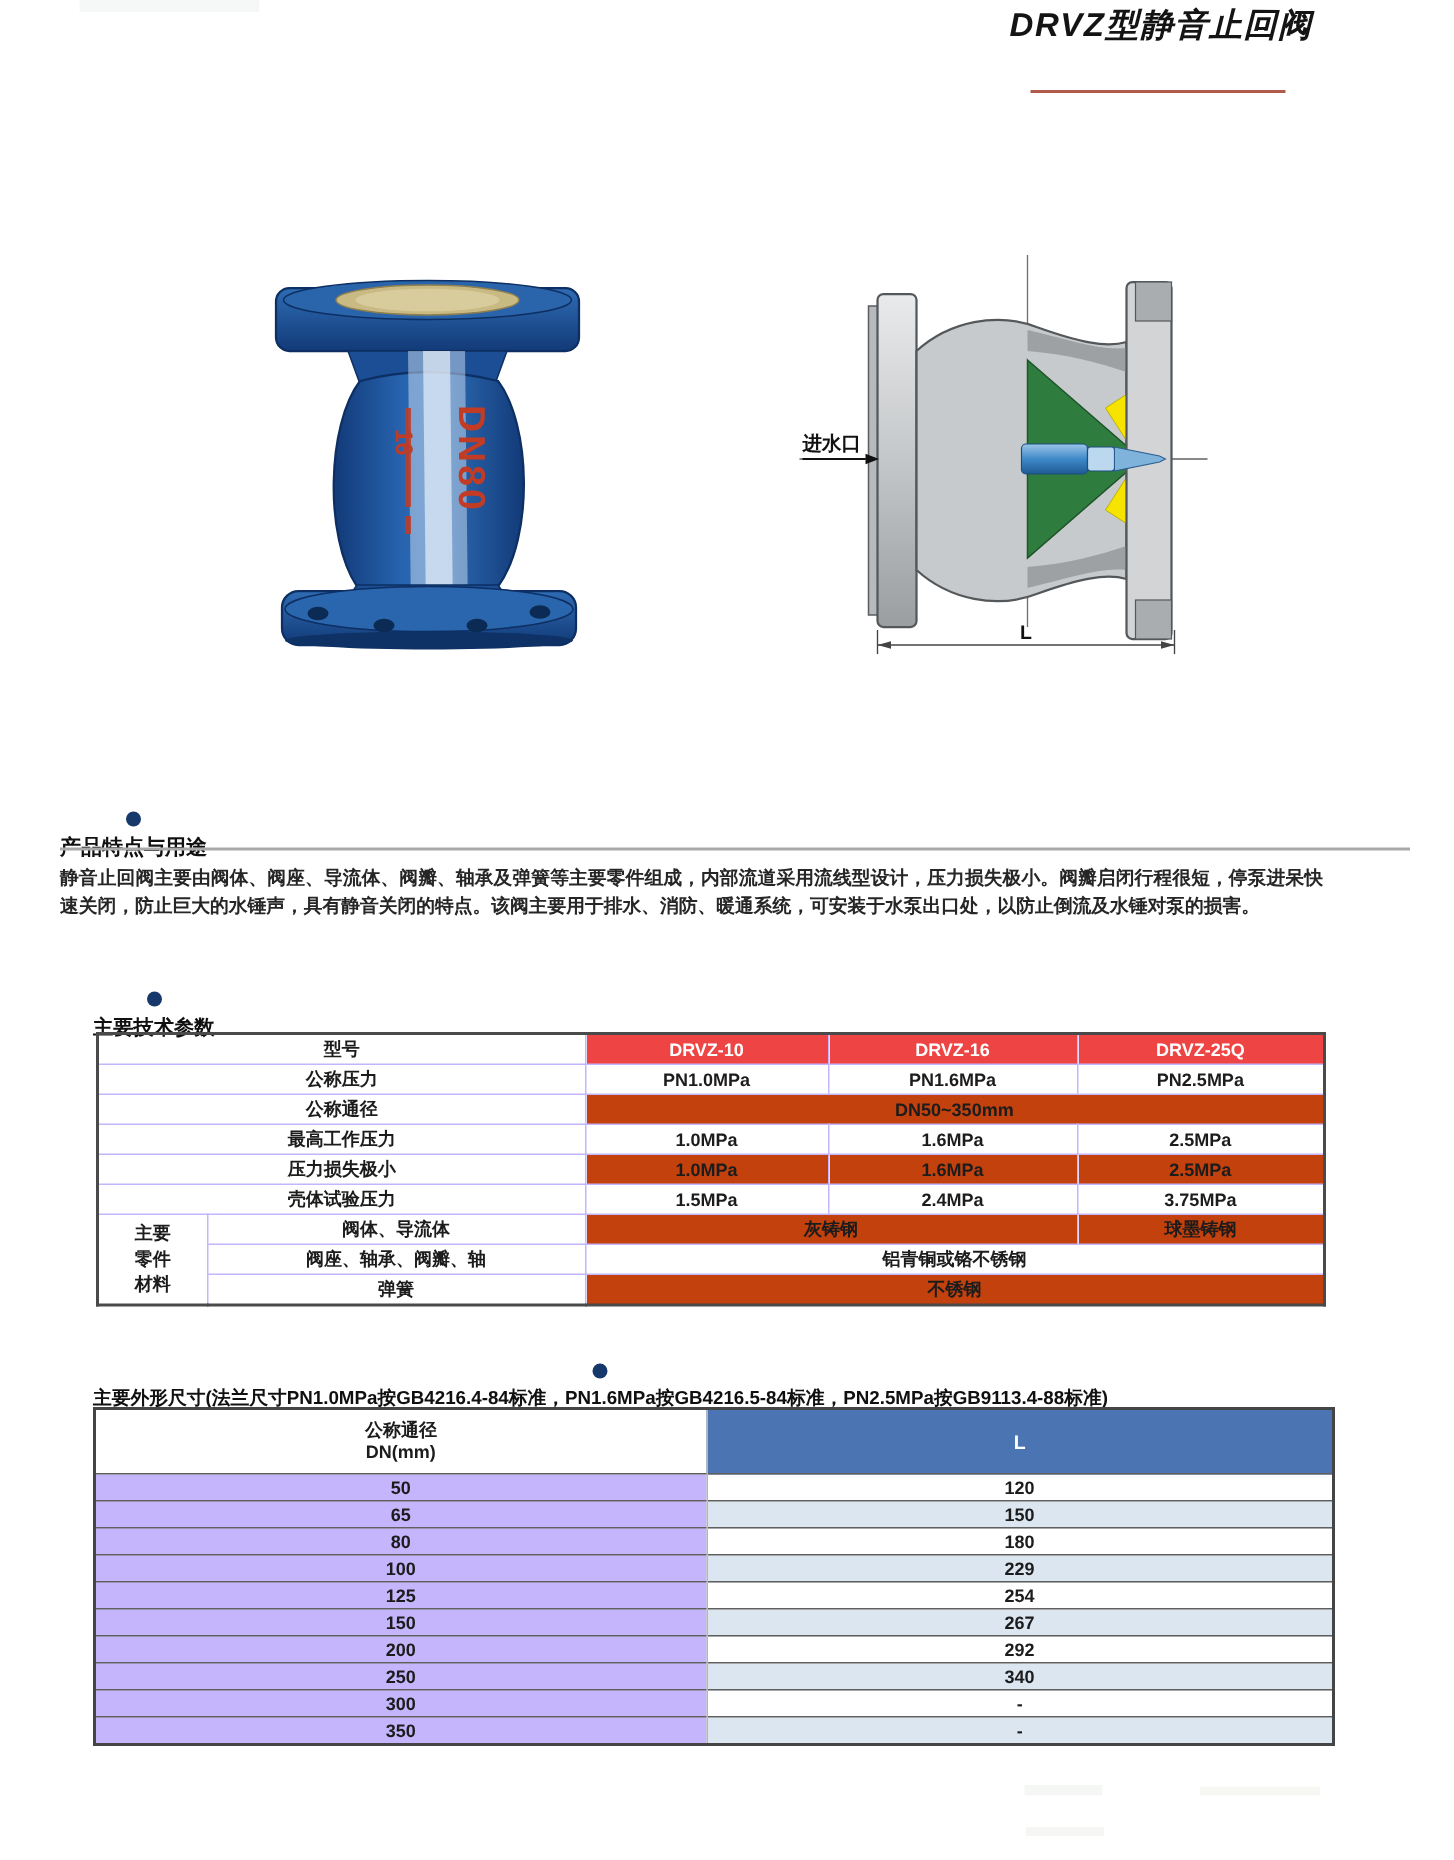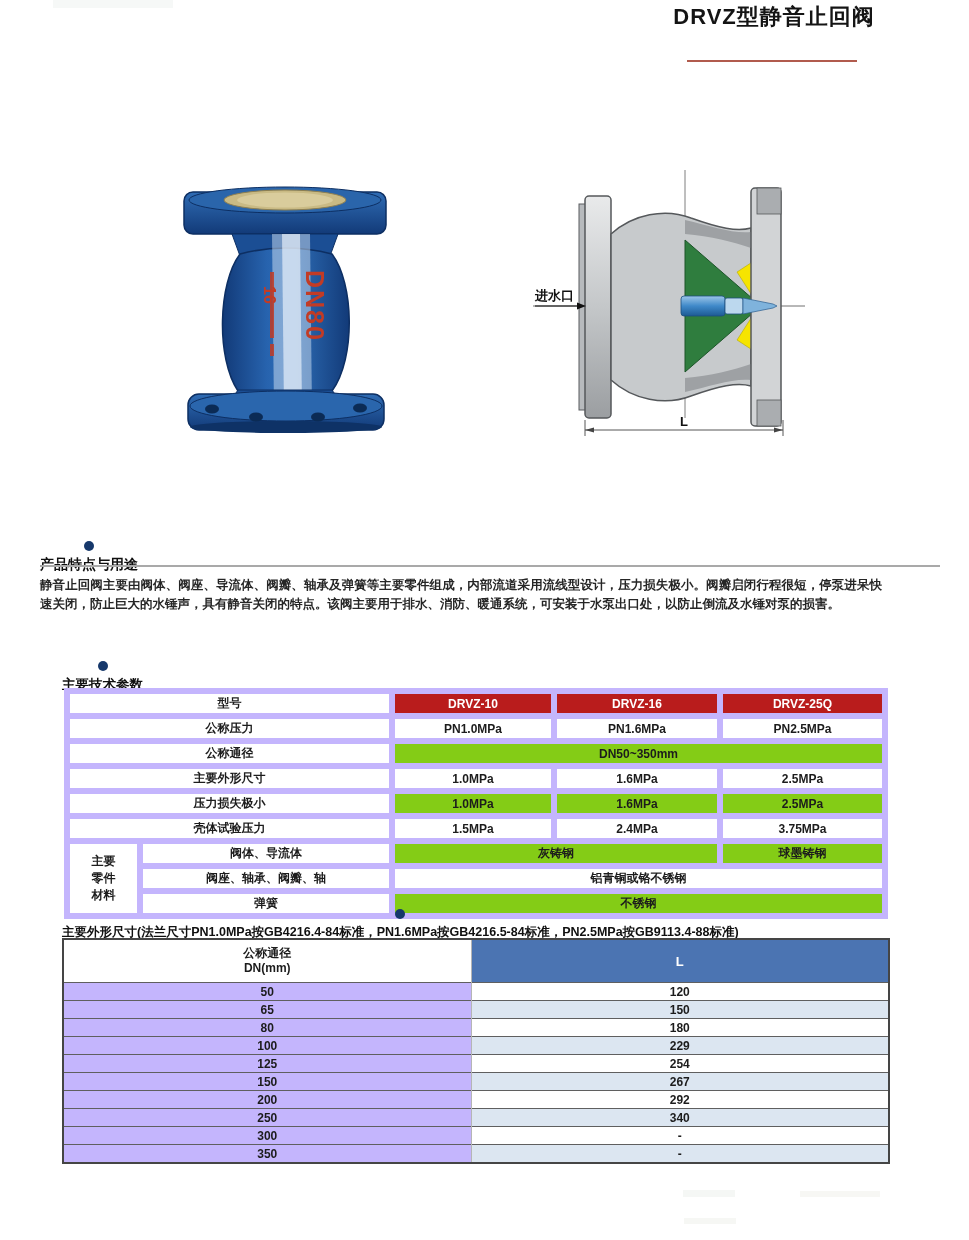--- a/index.html
+++ b/index.html
@@ -3,43 +3,43 @@
 <meta charset="utf-8">
 <style>
   html,body{margin:0;padding:0;background:#ffffff;}
   .page{position:relative;width:969px;height:1240px;background:#ffffff;overflow:hidden;
         font-family:"Liberation Sans","DejaVu Sans",sans-serif;color:#222;}
 
   
   .smudge{position:absolute;pointer-events:none;}
 
   
-  .title-block{position:absolute;left:648px;top:2px;width:252px;text-align:center;}
+  .title-block{position:absolute;left:648px;top:2px;width:252px;text-align:center;font-style:italic;}
   .title-block h1{margin:0;font-size:22px;font-weight:bold;color:#141414;letter-spacing:1px;}
   .title-rule{position:absolute;left:687px;top:60px;width:170px;height:2px;background:#b15b4d;}
 
   
   .section-heading{position:absolute;display:flex;align-items:center;gap:5px;
                    font-weight:bold;color:#101010;flex-direction:column;}
   .bullet{width:10px;height:10px;border-radius:50%;background:#16386b;flex:0 0 auto;}
   .features-heading{left:40px;top:541px;font-size:14px;}
   .features-rule{position:absolute;left:40px;top:565px;width:900px;height:2px;background:#a9a9a9;}
   .features-body{position:absolute;left:40px;top:576px;width:842px;margin:0;
                  font-size:12.5px;font-weight:600;line-height:18.5px;color:#262626;text-align:justify;font-family:Liberation Serif, serif;}
   .tech-heading{left:62px;top:661px;font-size:13.5px;}
   .dims-heading{left:62px;top:909px;font-size:12.5px;text-align:right;}
 
   
   table{border-collapse:collapse;table-layout:fixed;}
   .tech-table{position:absolute;left:64px;top:688px;width:818px;
               border:2px solid #4a4a4a;font-size:12px;font-weight:600;color:#1c1c1c;}
-  .tech-table td{border:6px solid #c4b5fd;height:17px;padding:1px 3px;
+  .tech-table td{border:1px solid #c4b5fd;height:17px;padding:1px 3px;
                  text-align:center;vertical-align:middle;overflow:hidden;}
-  .tech-table td.bluehdr{background:#b91c1c;color:#ffffff;font-weight:bold;}
-  .tech-table td.lt{background:#84cc16;}
+  .tech-table td.bluehdr{background:#ef4444;color:#ffffff;font-weight:bold;}
+  .tech-table td.lt{background:#c2410c;}
   .tech-table td.matlbl{white-space:pre-line;line-height:17px;margin-top:16px;}
 
   
   .dims-table{position:absolute;left:62px;top:938px;width:826px;
               border:2px solid #454545;font-size:12px;font-weight:600;color:#1c1c1c;}
   .dims-table td{border-top:1px solid #5f5f5f;height:17px;padding:0 4px;
                  text-align:center;vertical-align:middle;}
   .dims-table td.dn-col{border-right:1px solid #b5b5b5;background:#c4b5fd;}
   .dims-table .hdr td{height:42px;}
   .dims-table td.l-hdr{background:#4b74b2;color:#ffffff;font-weight:bold;font-size:13px;}
@@ -189,21 +189,21 @@
         <td colspan="2">公称压力</td>
         <td>PN1.0MPa</td>
         <td>PN1.6MPa</td>
         <td>PN2.5MPa</td>
       </tr>
       <tr>
         <td colspan="2">公称通径</td>
         <td colspan="3" class="lt">DN50~350mm</td>
       </tr>
       <tr>
-        <td colspan="2">主要外形尺寸</td>
+        <td colspan="2">最高工作压力</td>
         <td>1.0MPa</td>
         <td>1.6MPa</td>
         <td>2.5MPa</td>
       </tr>
       <tr>
         <td colspan="2">压力损失极小</td>
         <td class="lt">1.0MPa</td>
         <td class="lt">1.6MPa</td>
         <td class="lt">2.5MPa</td>
       </tr>

